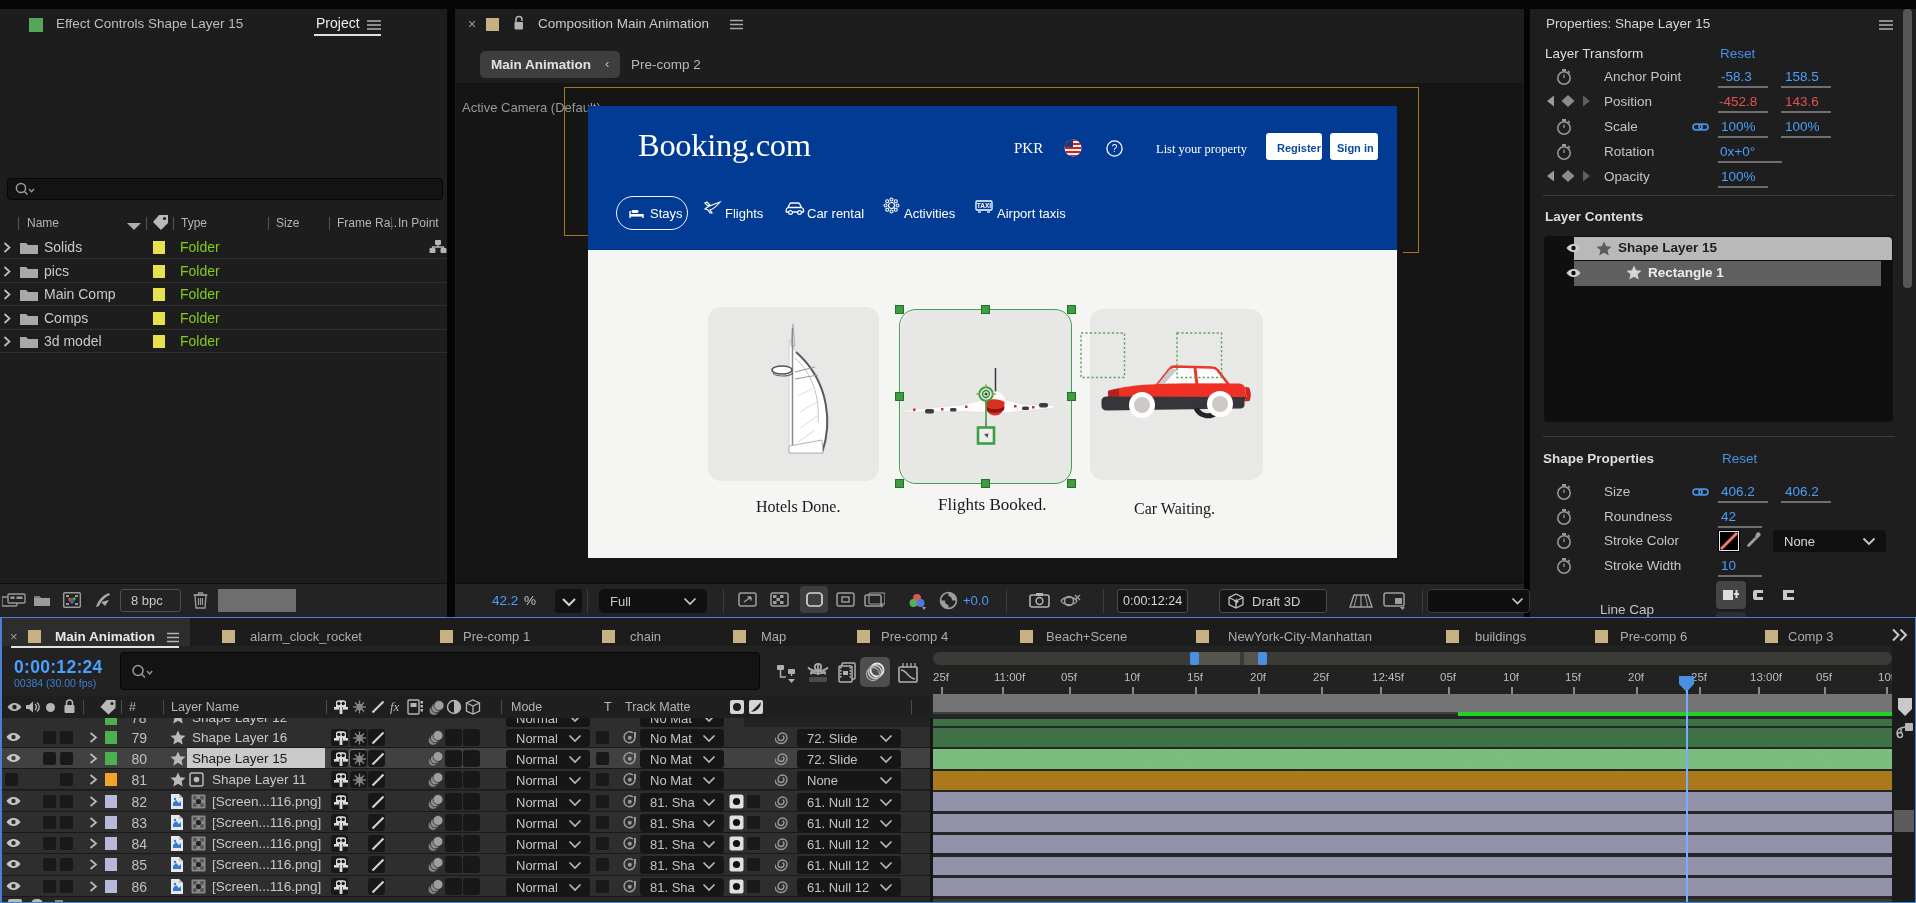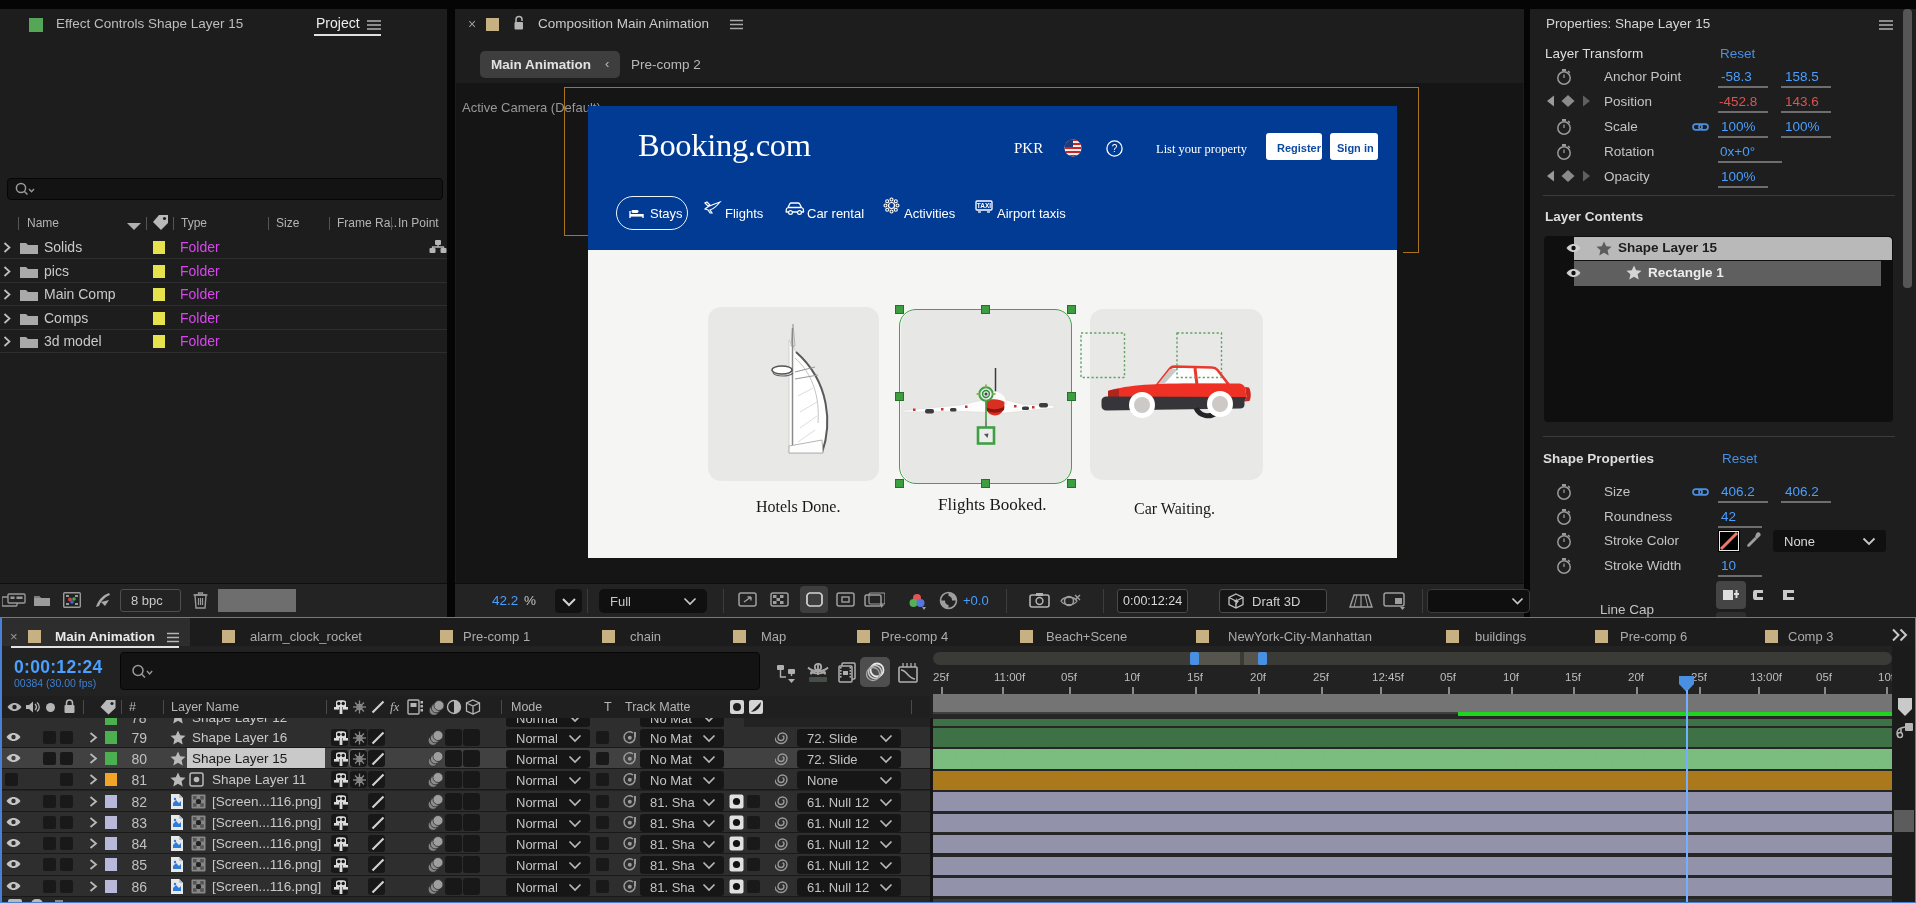--- a/index.html
+++ b/index.html
@@ -6,21 +6,21 @@
   html,body { width:1916px; height:903px; background:#0a0a0a; overflow:hidden; }
   body { font-family:"Liberation Sans", sans-serif; }
   #root { position:absolute; top:0; left:0; width:1916px; height:903px; background:#050505; }
   .abs { position:absolute; }
   .txt { position:absolute; white-space:nowrap; }
   .prow { left:0; width:447px; height:21px; }
   .prow .ch { left:3px; top:5px; }
   .prow .fol { left:19px; top:3px; }
   .prow .nm { position:absolute; left:44px; top:2px; font-size:14px; color:#cacaca; }
   .prow .ysw { position:absolute; left:153px; top:4px; width:12px; height:13px; background:#e7e14e; }
-  .prow .fl { position:absolute; left:180px; top:2px; font-size:14px; color:#d946ef; }
+  .prow .fl { position:absolute; left:180px; top:2px; font-size:14px; color:#84cc16; }
   .hdl { position:absolute; width:9px; height:9px; background:#3c9e41; border:1px solid #267029; }
   .sw { position:absolute; width:16px; height:20px; }
   .lbl { font-size:13.5px; color:#c4c4c4; }
   .vb { font-size:13.5px; color:#4a9eff; }
   .vr { font-size:13.5px; color:#e05252; }
   .ul { width:50px; height:1.5px; background:#6e6e6e; }
   .tansq { width:13px; height:13px; background:#c7b183; }
   .ttab { position:absolute; top:11px; font-size:13px; color:#ababab; }
   .rlbl { position:absolute; top:53px; font-size:11.5px; color:#bdbdbd; }
   .rtick { position:absolute; top:69px; width:1.5px; height:7px; background:#8a8a8a; }

